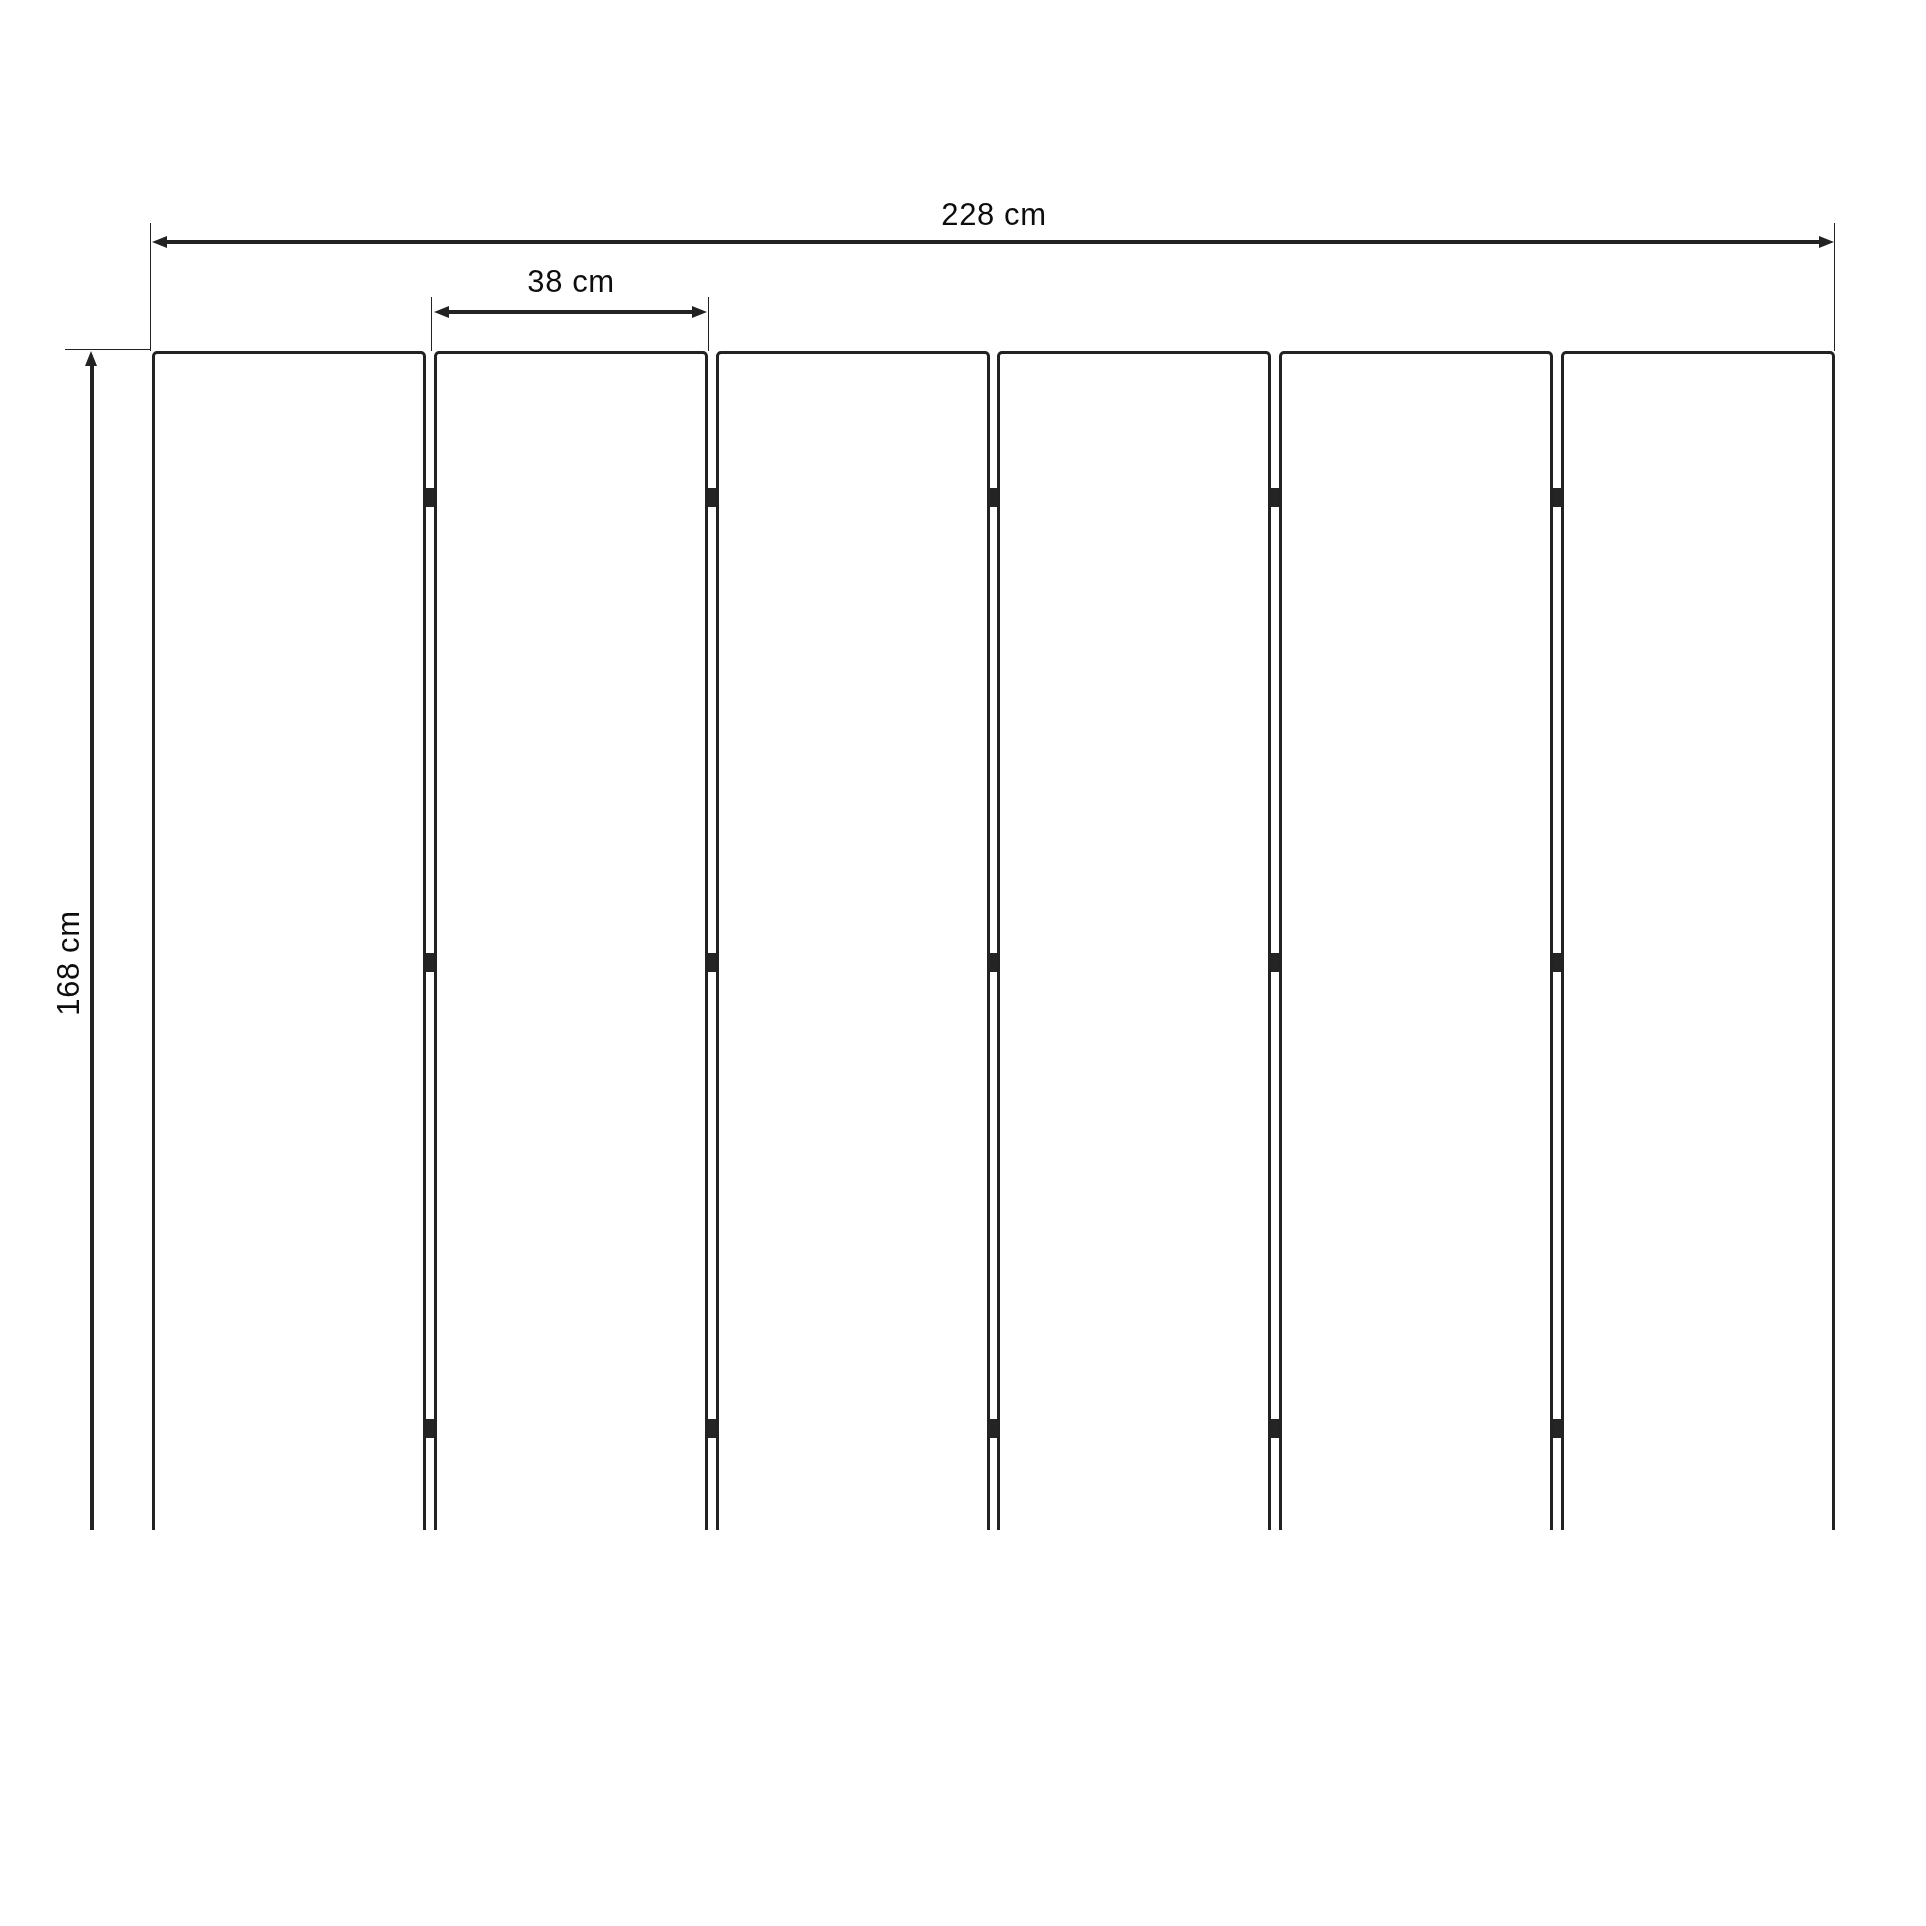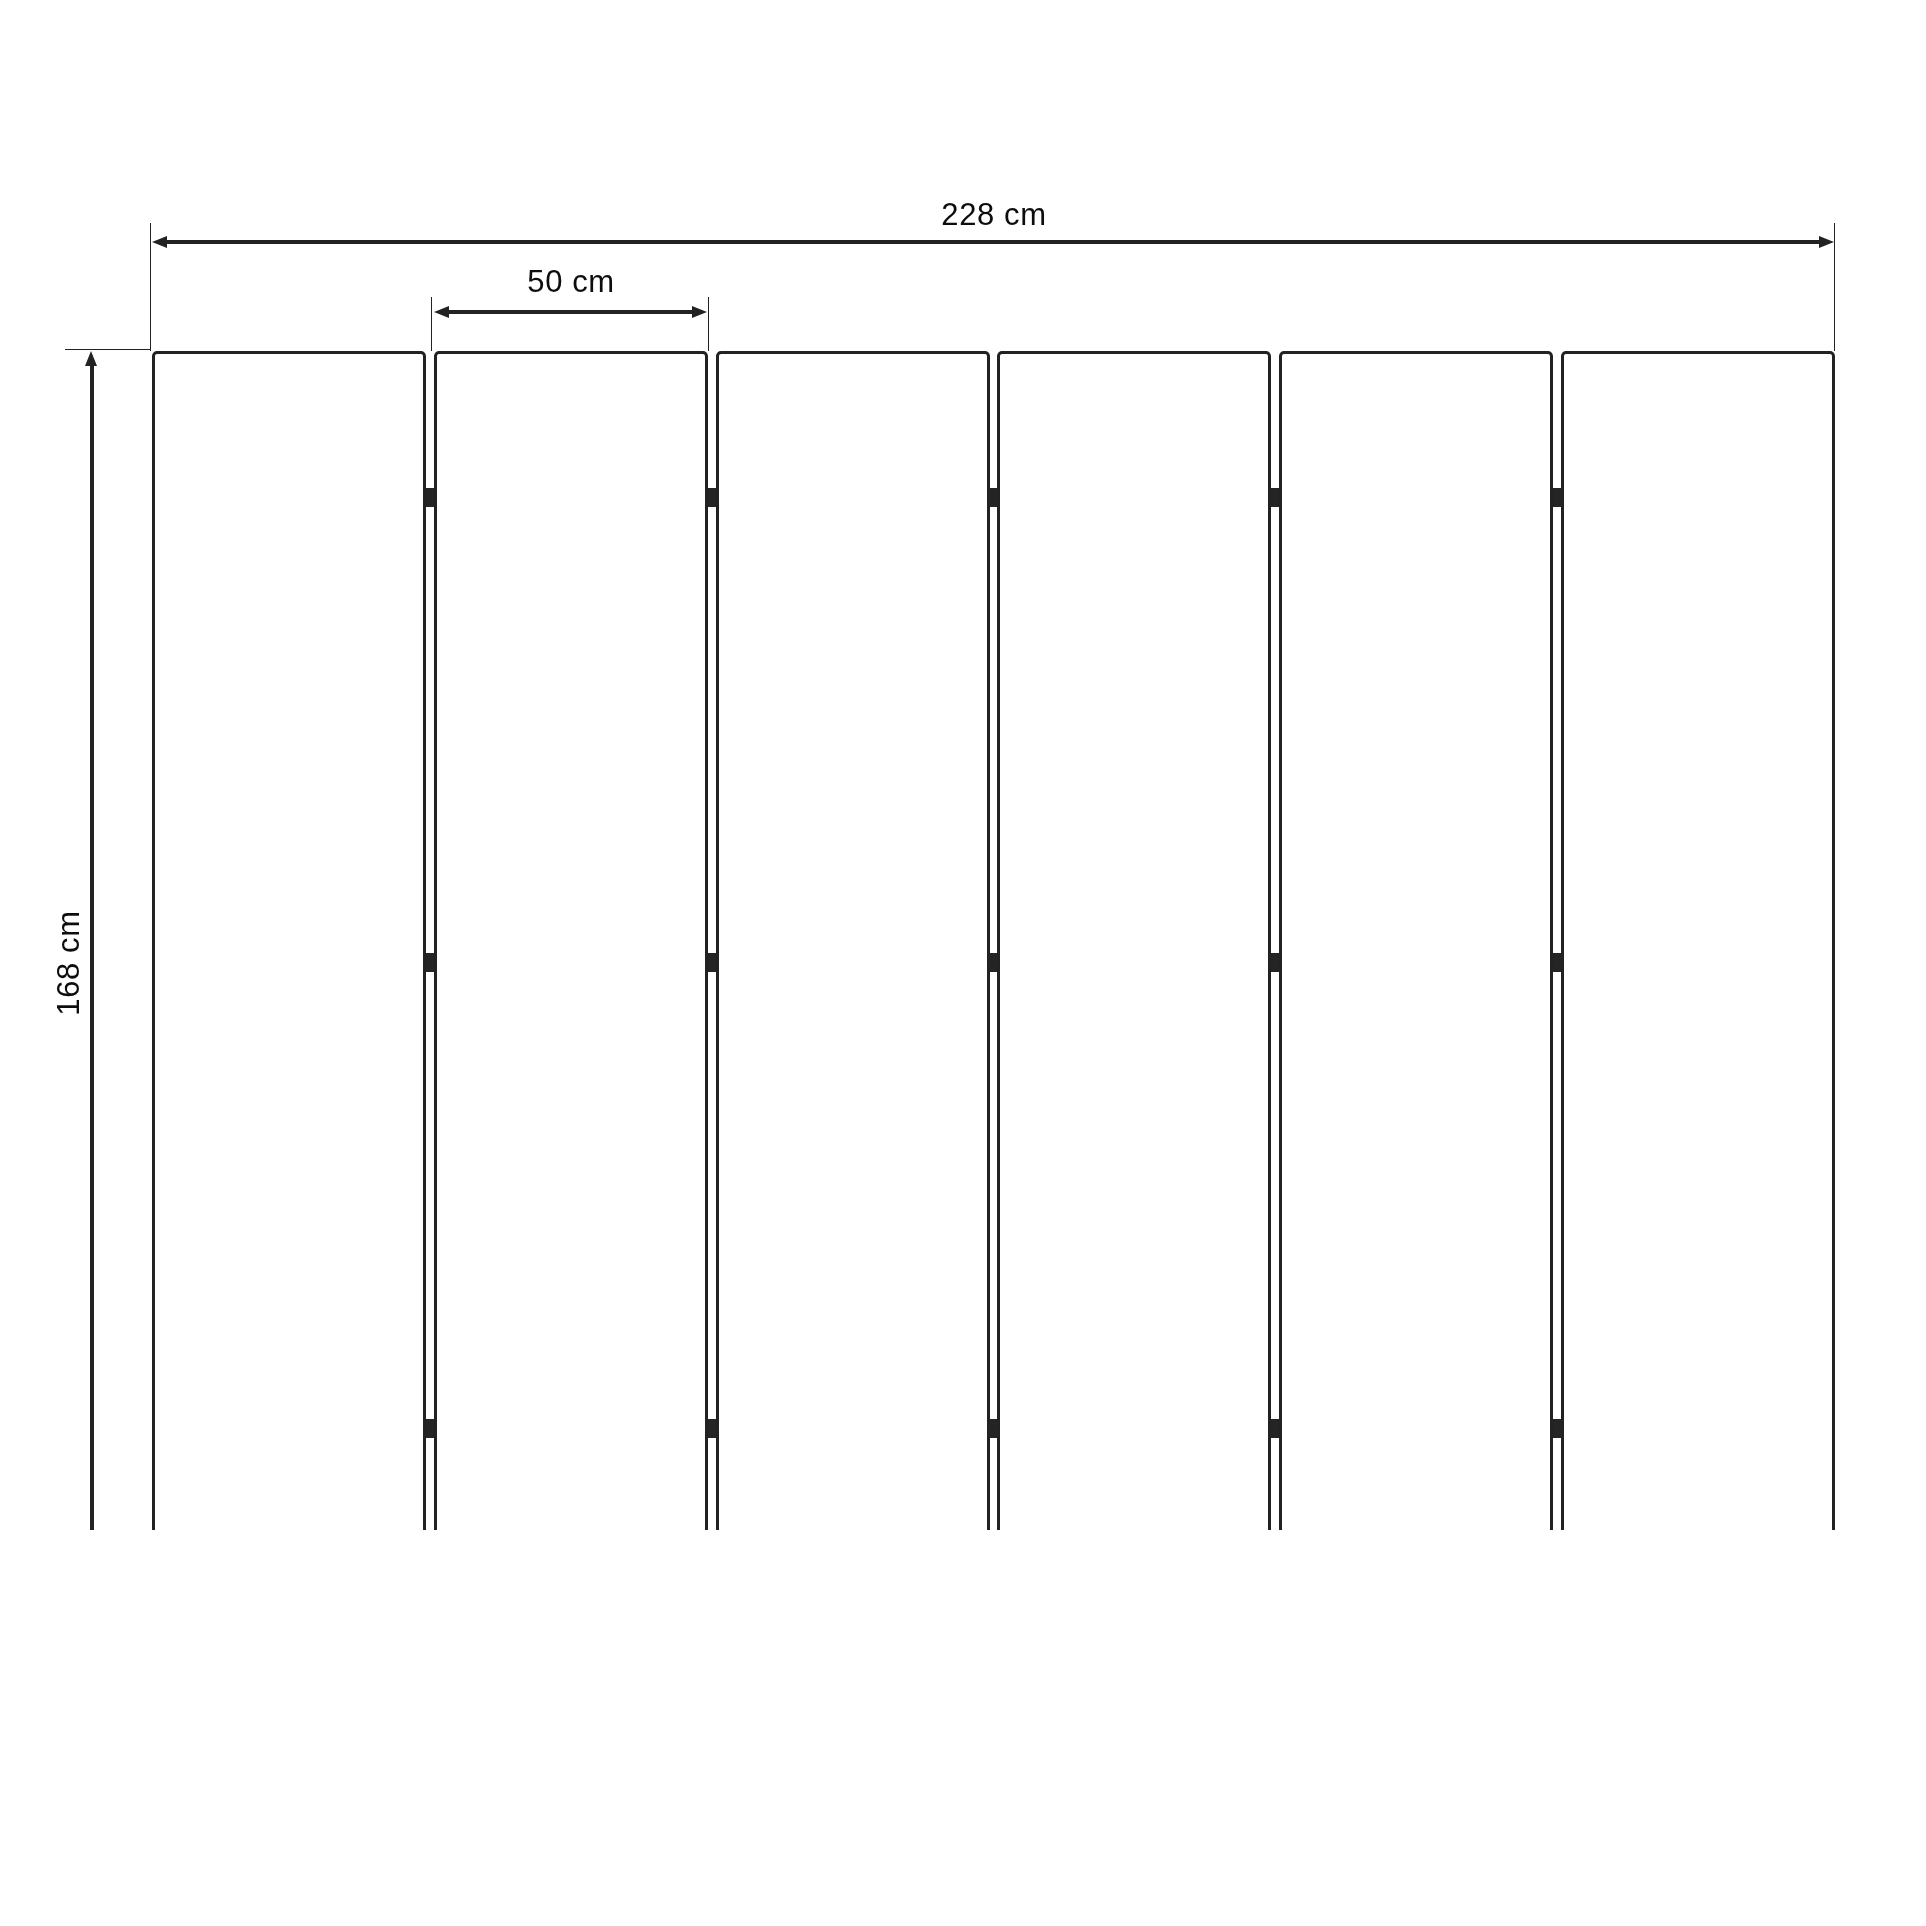--- a/index.html
+++ b/index.html
@@ -102,21 +102,21 @@
   <div>
     <div class="dim-label" style="left:994px;top:214px;">228 cm</div>
     <div class="ext-line v" style="left:150px;top:223px;height:128px;"></div>
     <div class="ext-line v" style="left:1834px;top:223px;height:128px;"></div>
     <div class="dim-line h" style="left:162px;top:240px;width:1662px;"></div>
     <div class="arrow left" style="left:152px;top:236px;"></div>
     <div class="arrow right" style="left:1819px;top:236px;"></div>
   </div>
 
   <div>
-    <div class="dim-label" style="left:571px;top:281px;">50 cm</div>
+    <div class="dim-label" style="left:571px;top:281px;">38 cm</div>
     <div class="ext-line v" style="left:431px;top:297px;height:54px;"></div>
     <div class="ext-line v" style="left:708px;top:297px;height:54px;"></div>
     <div class="dim-line h" style="left:444px;top:310px;width:253px;"></div>
     <div class="arrow left" style="left:434px;top:306px;"></div>
     <div class="arrow right" style="left:692px;top:306px;"></div>
   </div>
 
   <div>
     <div class="dim-label vertical" style="left:68px;top:963px;">168 cm</div>
     <div class="ext-line h" style="left:65px;top:349px;width:86px;"></div>

